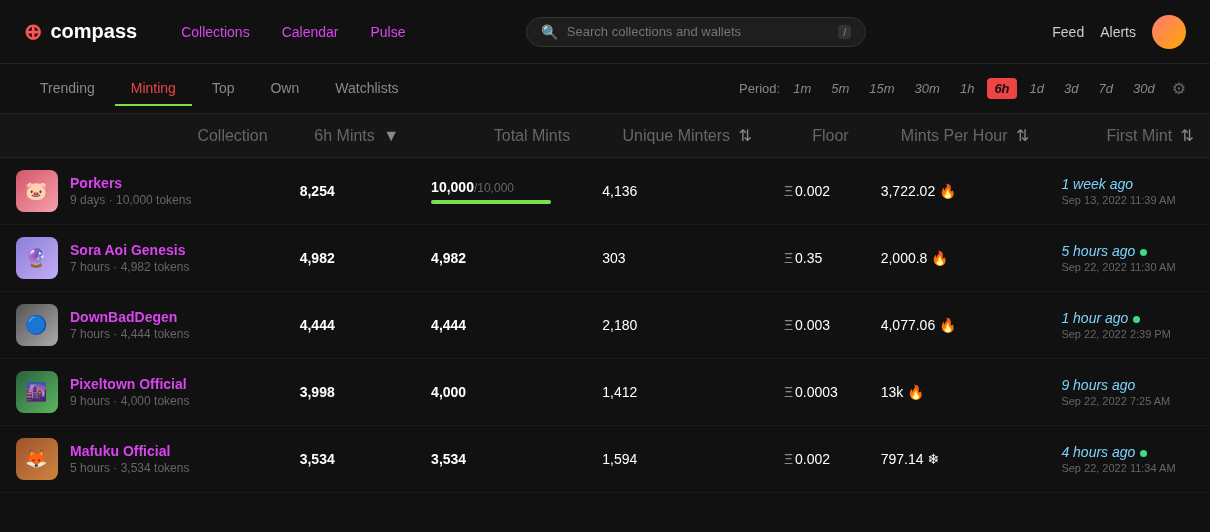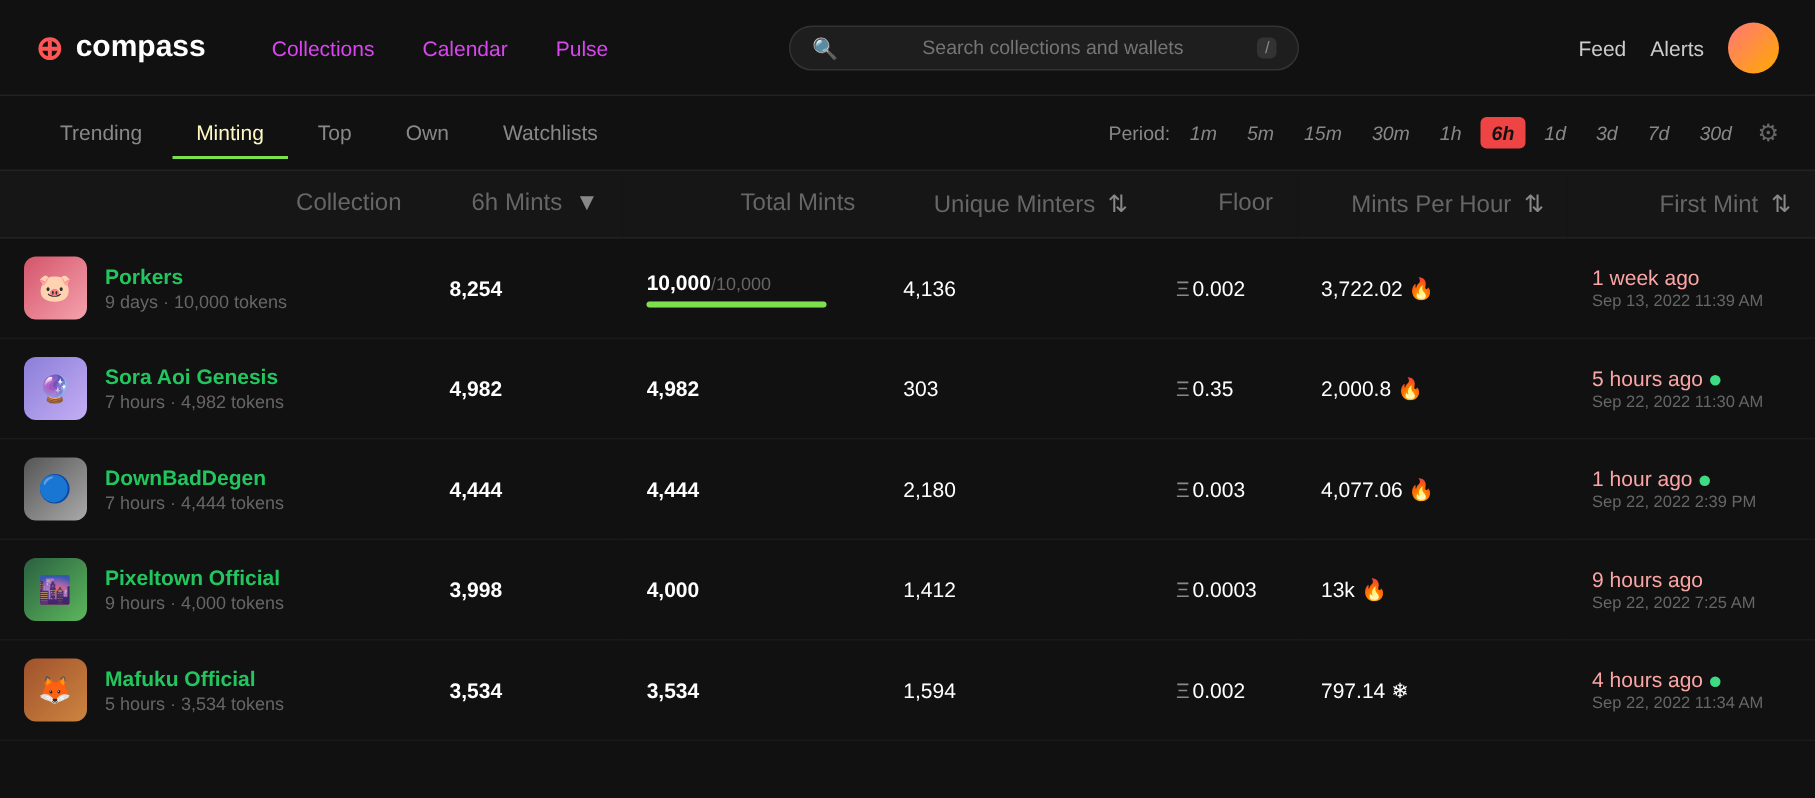--- a/index.html
+++ b/index.html
@@ -56,21 +56,20 @@
       max-width: 340px;
       margin: 0 auto;
     }
     .search-bar input {
       background: transparent;
       border: none;
       outline: none;
       color: #aaa;
       font-size: 13px;
       flex: 1;
-      margin-left: 48px;
     }
     .kbd {
       background: #333;
       color: #888;
       border-radius: 4px;
       padding: 1px 5px;
       font-size: 11px;
     }
     .header-right {
       display: flex;
@@ -107,21 +106,21 @@
     .sub-nav-tab {
       color: #888;
       font-size: 14px;
       font-weight: 500;
       padding: 8px 16px;
       cursor: pointer;
       border-bottom: 2px solid transparent;
       white-space: nowrap;
     }
     .sub-nav-tab.active {
-      color: #fef9c3;
+      color: #ef4444;
       border-bottom: 2px solid #7dde4e;
     }
     .sub-nav-right {
       margin-left: auto;
       display: flex;
       align-items: center;
       gap: 6px;
       font-size: 13px;
       color: #888;
     }
@@ -193,21 +192,21 @@
     }
     .collection-avatar {
       width: 42px;
       height: 42px;
       border-radius: 8px;
       flex-shrink: 0;
       overflow: hidden;
       background: #333;
     }
     .collection-info .name {
-      color: #22c55e;
+      color: #d946ef;
       font-weight: 600;
       font-size: 14px;
     }
     .collection-info .meta {
       color: #666;
       font-size: 12px;
       margin-top: 2px;
     }
     .progress-bar {
       height: 4px;
@@ -221,22 +220,23 @@
       background: #7dde4e;
       border-radius: 2px;
     }
     .eth-symbol {
       color: #888;
       margin-right: 2px;
     }
     .fire { margin-left: 4px; }
 
     .first-mint-cell .ago {
-      color: #fca5a5;
+      color: #7dd3fc;
       font-weight: 500;
+      font-style: italic;
     }
     .first-mint-cell .date {
       color: #666;
       font-size: 11px;
       margin-top: 2px;
     }
     .dot-green {
       display: inline-block;
       width: 7px;
       height: 7px;

